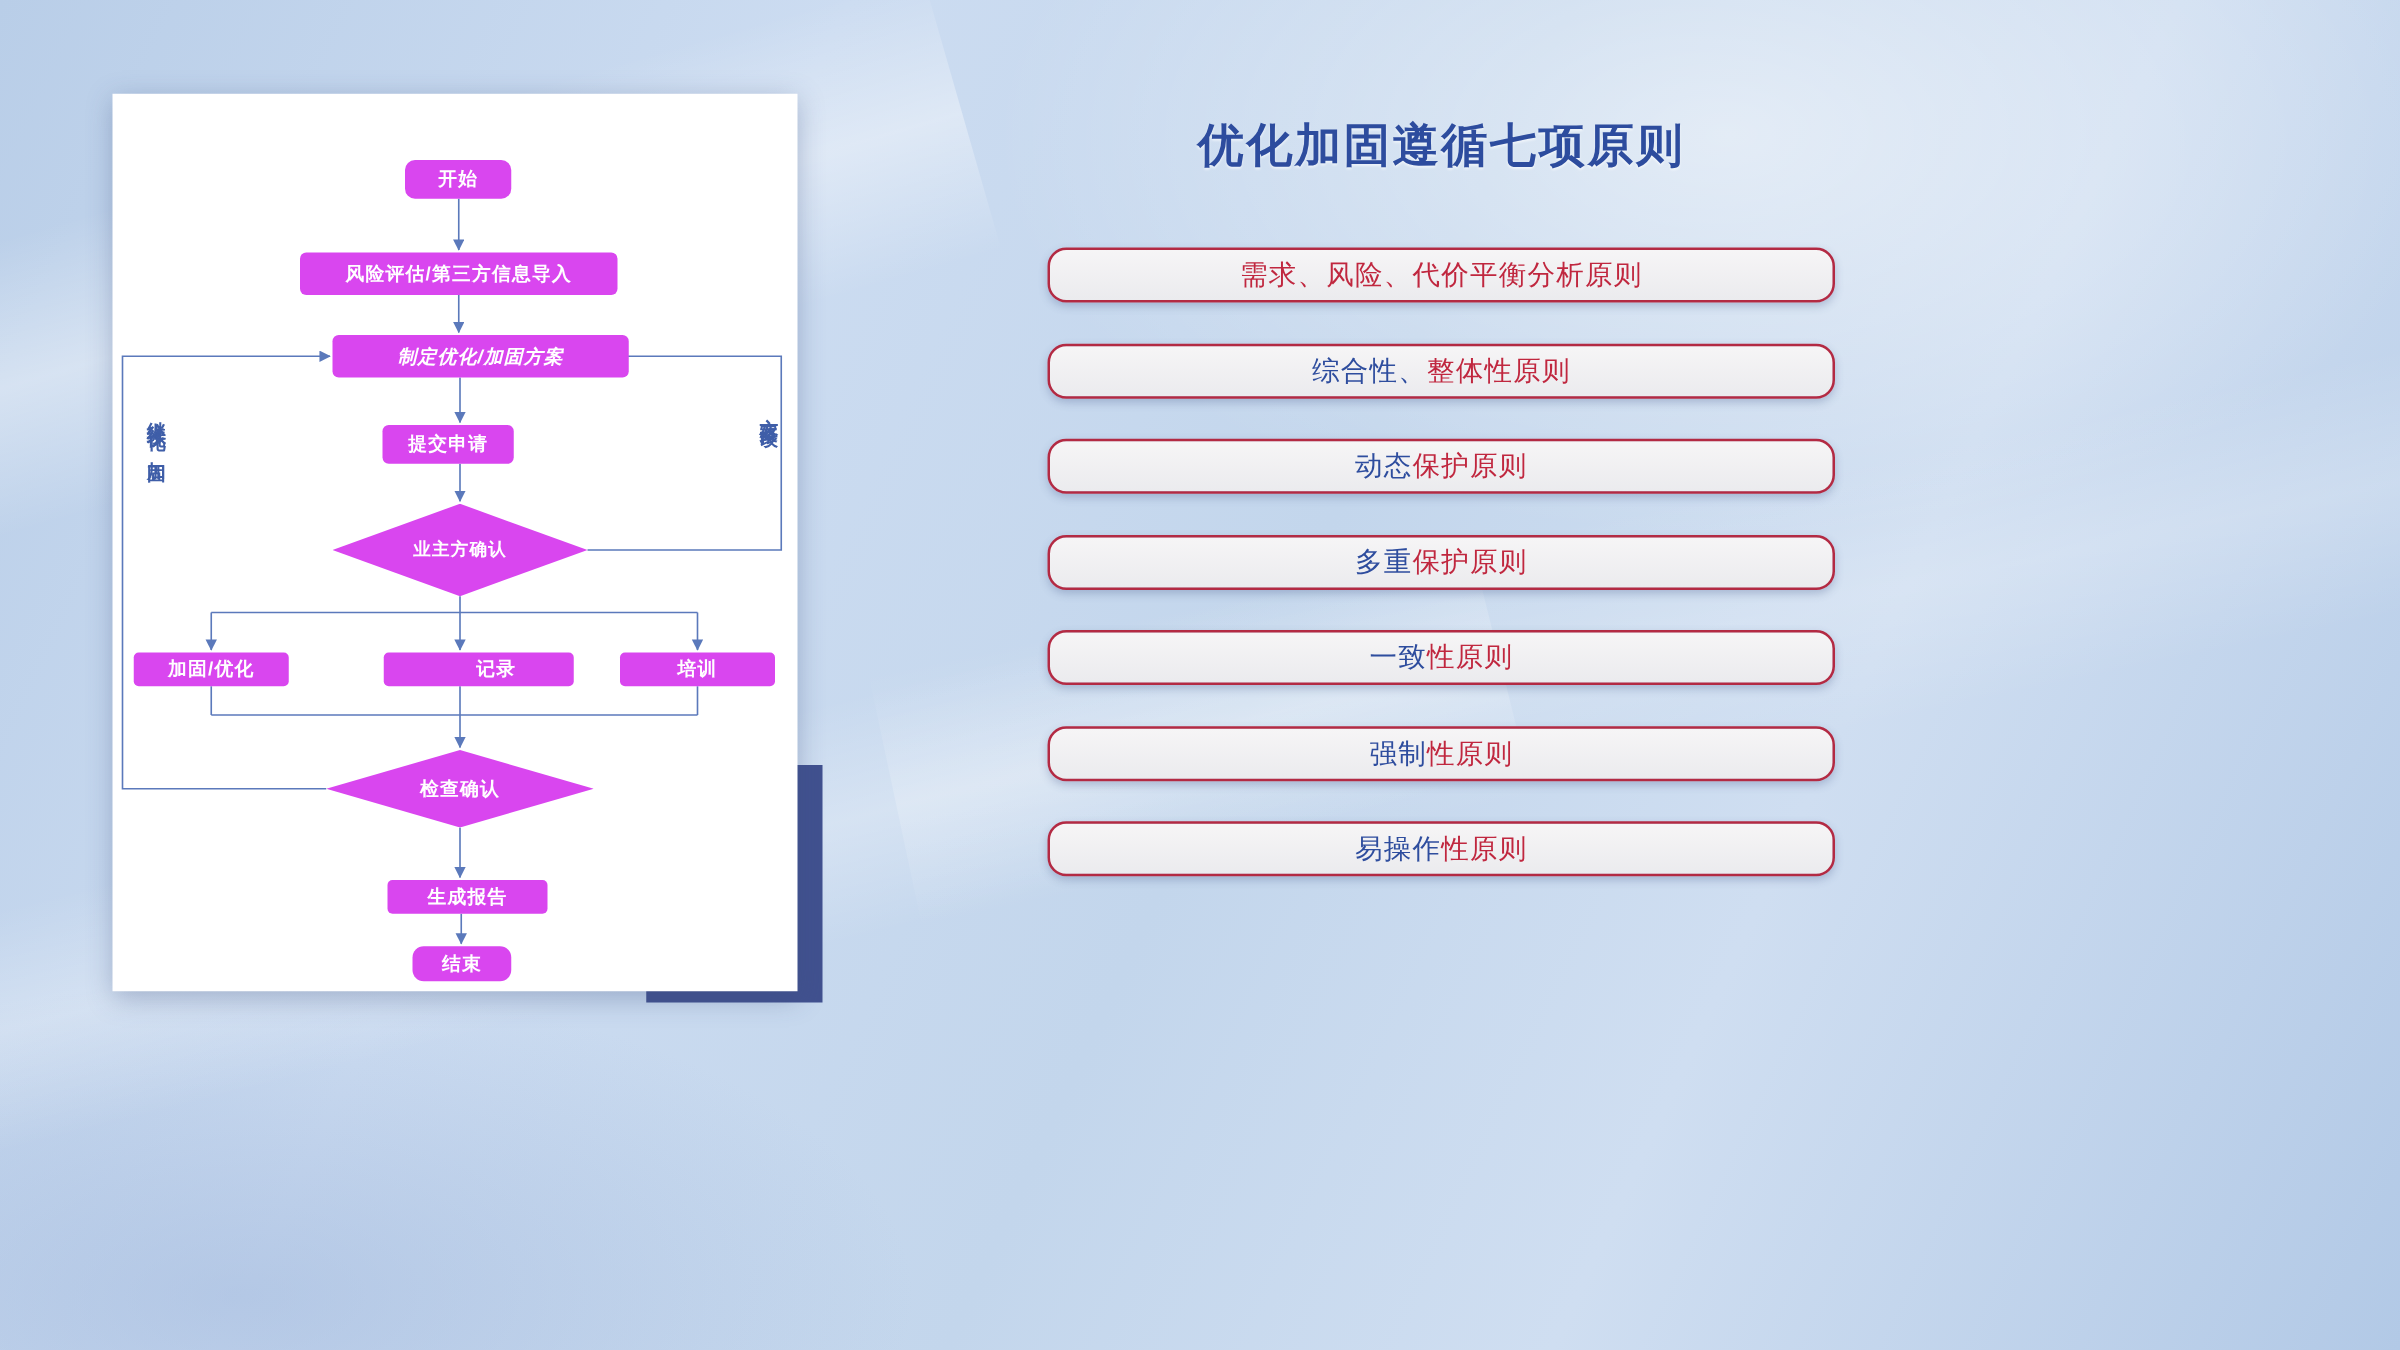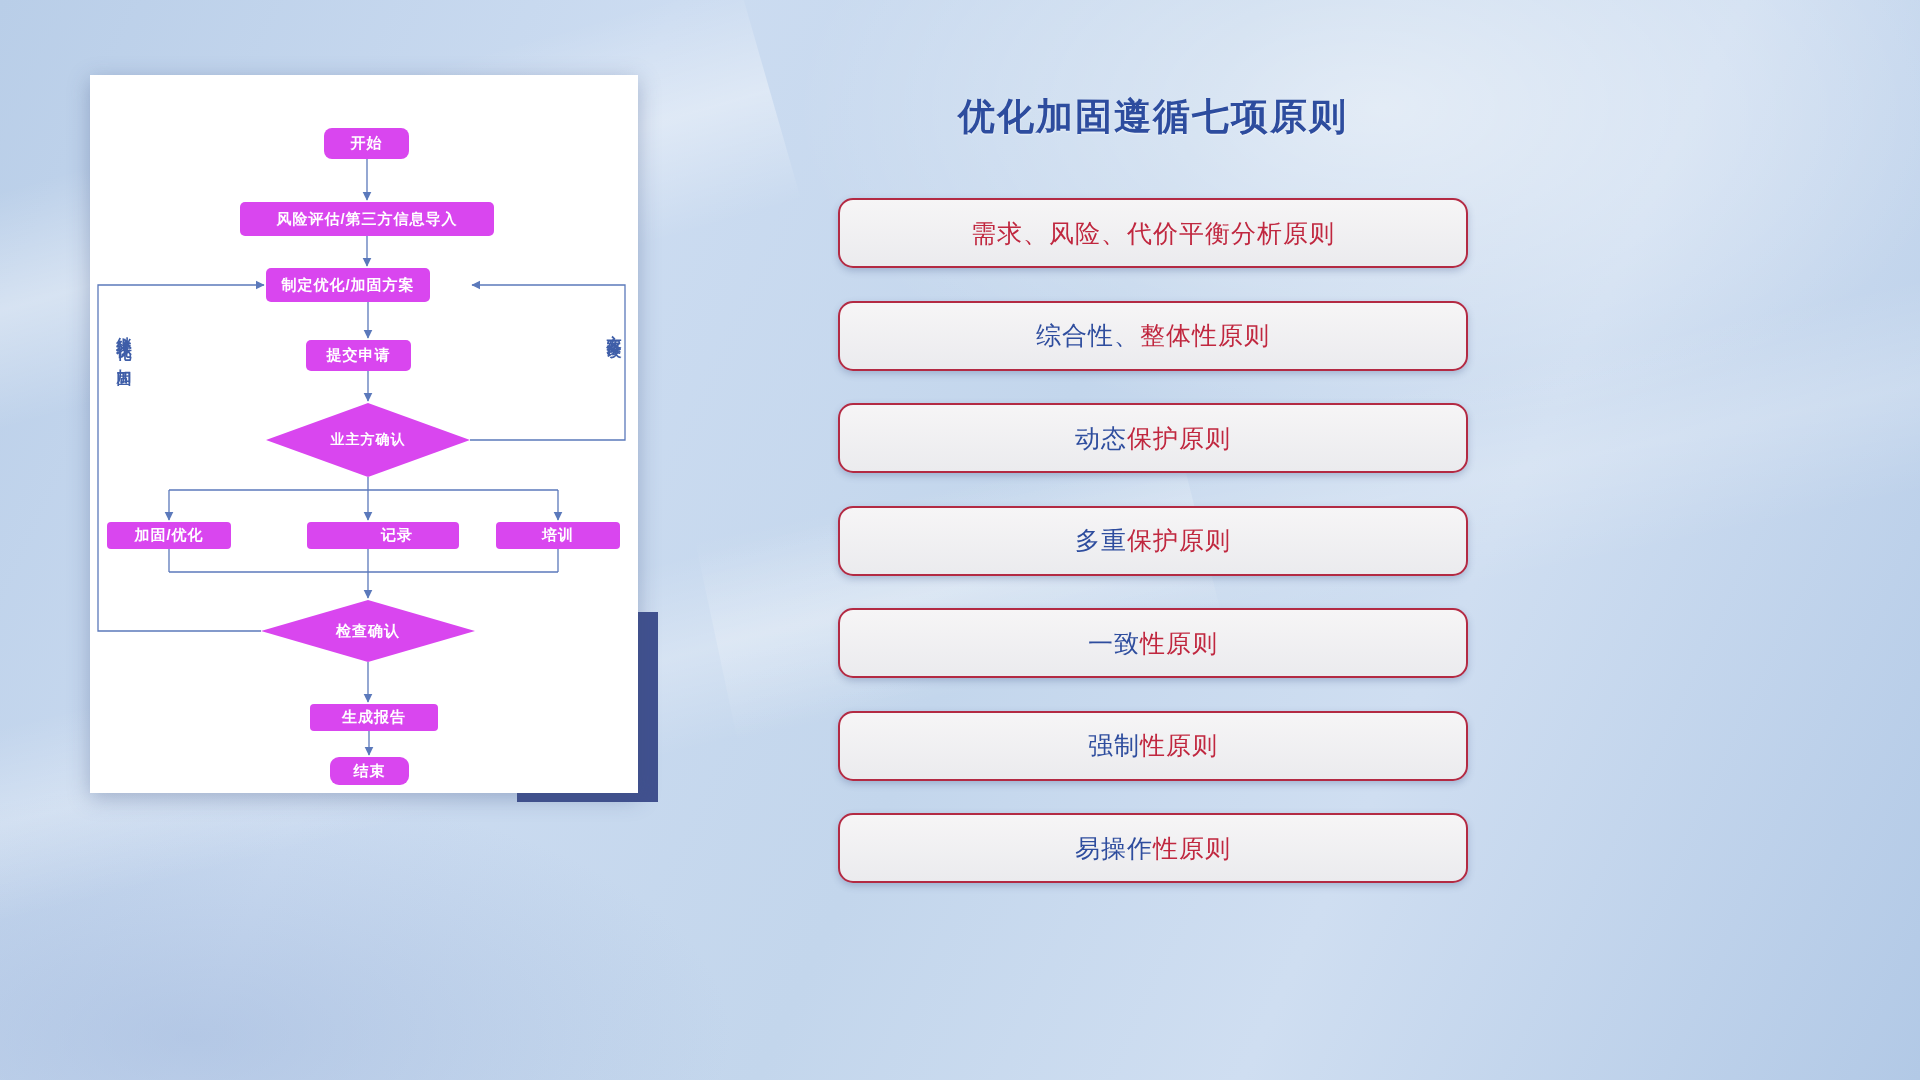--- a/index.html
+++ b/index.html
@@ -18,43 +18,43 @@
   
   .accent-block { position:absolute; left:517px; top:612px; width:141px; height:190px; background:#41518f; z-index:1; }
 
   
   .card { position:absolute; left:90px; top:75px; width:548px; height:718px; background:#ffffff; z-index:2; box-shadow:0 5px 20px rgba(60,80,130,0.35); }
   .fc-lines { position:absolute; left:0; top:0; }
 
   .fc-node { position:absolute; background:#d946ef; color:#ffffff; display:flex; align-items:center; justify-content:center; font-size:15px; font-weight:600; letter-spacing:1px; white-space:nowrap; }
   .n-start     { left:234px; top:53px;  width:85px;  height:31px; border-radius:8px; }
   .n-risk      { left:150px; top:127px; width:254px; height:34px; border-radius:5px; }
-  .n-plan      { left:176px; top:193px; width:164px; height:34px; border-radius:5px; }
+  .n-plan      { left:176px; top:193px; width:237px; height:34px; border-radius:5px;font-style:italic; }
   .n-submit    { left:216px; top:265px; width:105px; height:31px; border-radius:5px; }
   .n-d1        { left:176px; top:328px; width:204px; height:74px; font-size:14px; clip-path:polygon(50% 0%,100% 50%,50% 100%,0% 50%); }
   .n-reinforce { left:17px;  top:447px; width:124px; height:27px; border-radius:4px; }
   .n-record    { left:217px; top:447px; width:124px; height:27px; border-radius:4px;padding-left:28px; }
   .n-training  { left:406px; top:447px; width:124px; height:27px; border-radius:4px; }
   .n-d2        { left:171px; top:525px; width:214px; height:62px; font-size:15px; clip-path:polygon(50% 0%,100% 50%,50% 100%,0% 50%); }
   .n-report    { left:220px; top:629px; width:128px; height:27px; border-radius:4px; }
   .n-end       { left:240px; top:682px; width:79px;  height:28px; border-radius:9px; }
 
   .edge-label { position:absolute; writing-mode:vertical-lr; text-orientation:upright; color:#3f5ea8; font-weight:700; font-size:15px; letter-spacing:3px; }
   .el-left  { left:24px;  top:250px; }
   .el-right { left:514px; top:247px; }
 
   
   .panel-title { position:absolute; left:838px; top:92px; width:630px; text-align:center; font-size:37px; font-weight:700; color:#2d4c9e; letter-spacing:2px; z-index:2; text-shadow:0 1px 2px rgba(255,255,255,0.6); }
   .principles { position:absolute; left:838px; top:198px; width:630px; display:flex; flex-direction:column; gap:32.5px; z-index:2; }
   .principle {
-    height:70px; box-sizing:border-box; border:2px solid #b32a43; border-radius:15px;
+    height:44px; box-sizing:border-box; border:2px solid #b32a43; border-radius:15px;
     background:linear-gradient(180deg,#f6f5f6 0%,#ebebee 100%);
     box-shadow:0 3px 7px rgba(70,90,140,0.30);
     display:flex; align-items:center; justify-content:center;
-    font-size:25px; font-weight:500; letter-spacing:1px; white-space:nowrap;
+    font-size:22px; font-weight:500; letter-spacing:1px; white-space:nowrap;
   }
   .p-blue { color:#2e4d9e; }
   .p-red  { color:#c0273f; }
 </style>
 </head>
 <body>
 
 <div class="stage">
   <div class="glow-top"></div>
   <div class="glow-bottom"></div>

